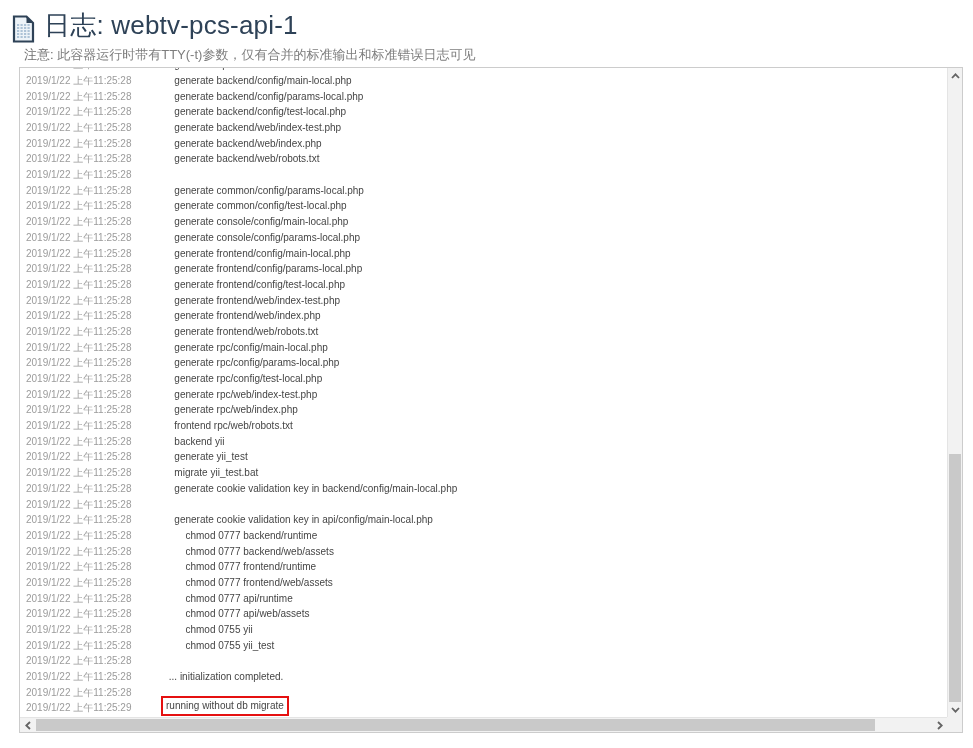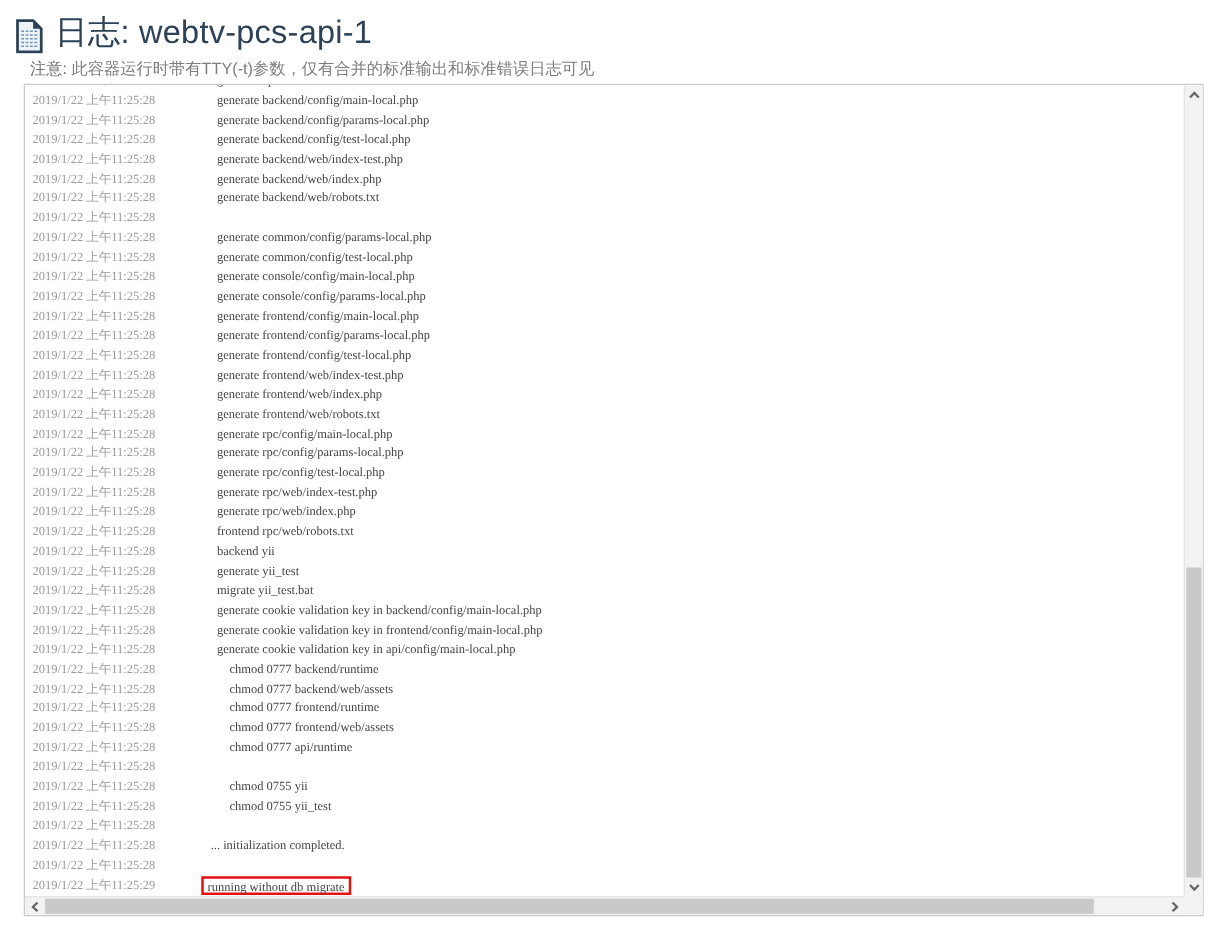--- a/index.html
+++ b/index.html
@@ -22,22 +22,22 @@
   .log-panel {
     position:absolute; left:19px; top:67px; width:944px; height:666px;
     border:1px solid #cccccc; box-sizing:border-box; background:#ffffff;
   }
   .viewport {
     position:absolute; left:0; top:0; right:15px; bottom:15px;
     overflow:hidden; padding-left:6px;
   }
   .log-row {
     display:flex; height:15.7px; line-height:15.7px;
-    font-family:Liberation Serif, serif;
-    font-size:10px; white-space:pre;
+    font-family:Liberation Sans, sans-serif;
+    font-size:10px; white-space:pre;align-items:flex-end;
   }
   .ts { width:140px; flex:none; color:#9b9b9b; overflow:hidden; }
   .msg { color:#454545; }
   .msg.highlight {
     border:2px solid #e51010; padding:0 3px; margin-left:-5px;
     position:relative; z-index:2;
   }
   .partial { height:5px; overflow:hidden; }
   .partial .log-row { margin-top:-11px; }
 
@@ -219,21 +219,20 @@
     <span class="msg">   migrate yii_test.bat</span>
   </div>
 
   <div class="log-row">
     <span class="ts">2019/1/22 上午11:25:28</span>
     <span class="msg">   generate cookie validation key in backend/config/main-local.php</span>
   </div>
 
   <div class="log-row">
     <span class="ts">2019/1/22 上午11:25:28</span>
-    <span class="msg">   generate cookie validation key in frontend/config/main-local.php</span>
   </div>
 
   <div class="log-row">
     <span class="ts">2019/1/22 上午11:25:28</span>
     <span class="msg">   generate cookie validation key in api/config/main-local.php</span>
   </div>
 
   <div class="log-row">
     <span class="ts">2019/1/22 上午11:25:28</span>
     <span class="msg">       chmod 0777 backend/runtime</span>
@@ -254,20 +253,21 @@
     <span class="msg">       chmod 0777 frontend/web/assets</span>
   </div>
 
   <div class="log-row">
     <span class="ts">2019/1/22 上午11:25:28</span>
     <span class="msg">       chmod 0777 api/runtime</span>
   </div>
 
   <div class="log-row">
     <span class="ts">2019/1/22 上午11:25:28</span>
+    <span class="msg">       chmod 0777 api/web/assets</span>
   </div>
 
   <div class="log-row">
     <span class="ts">2019/1/22 上午11:25:28</span>
     <span class="msg">       chmod 0755 yii</span>
   </div>
 
   <div class="log-row">
     <span class="ts">2019/1/22 上午11:25:28</span>
     <span class="msg">       chmod 0755 yii_test</span>

